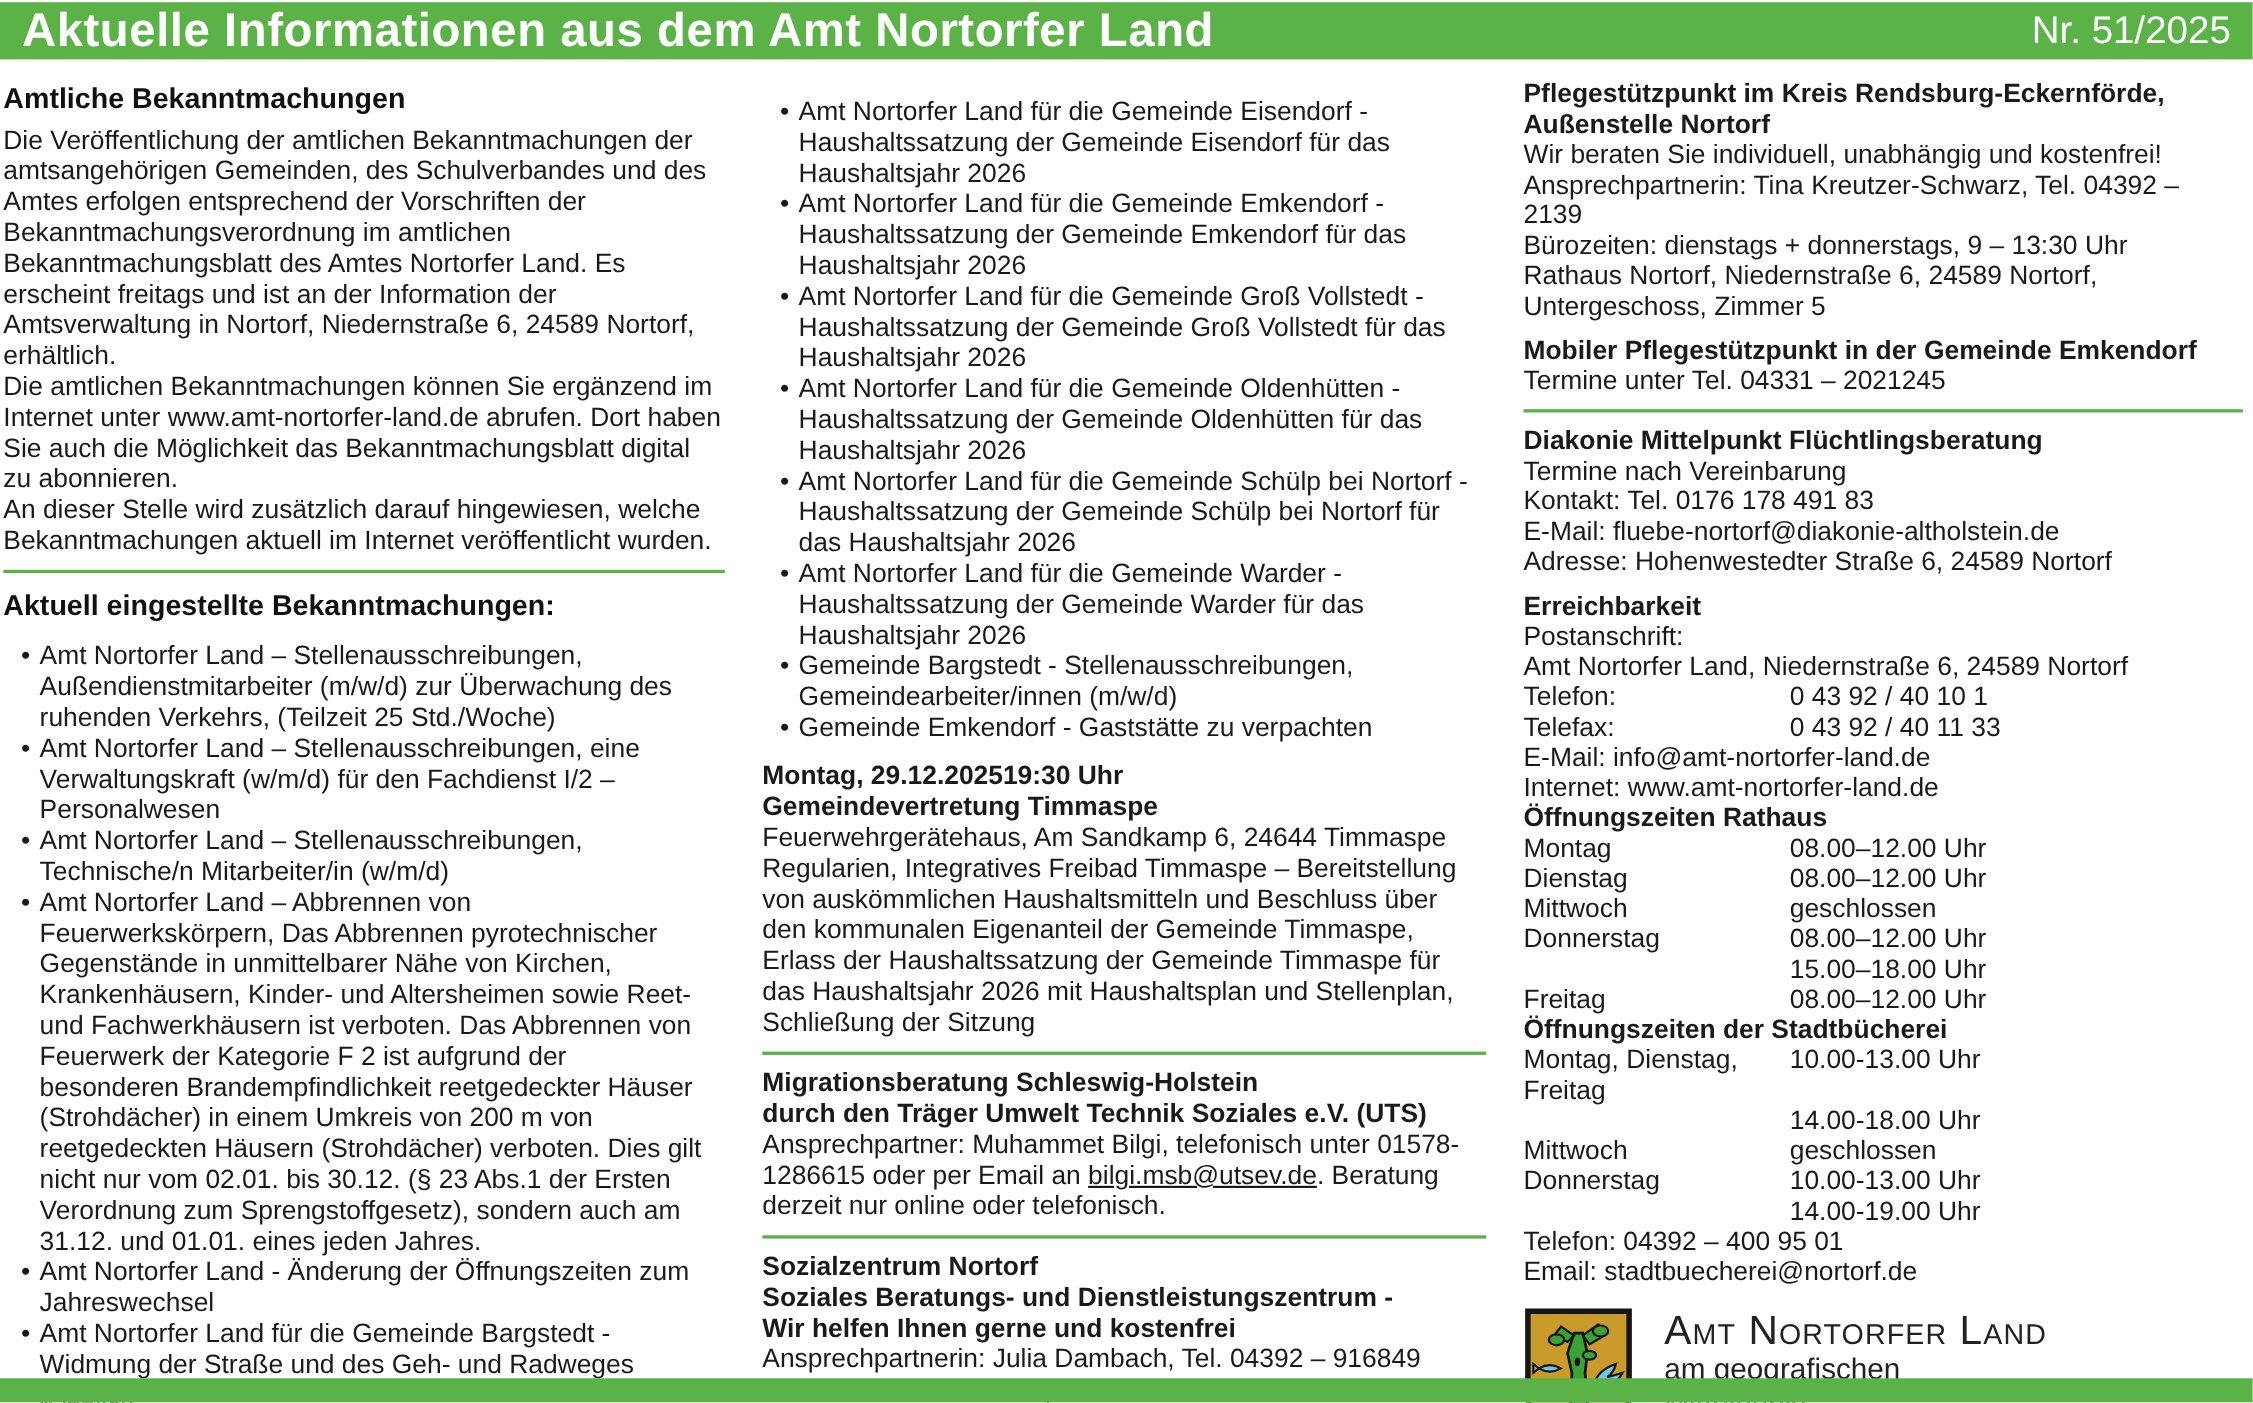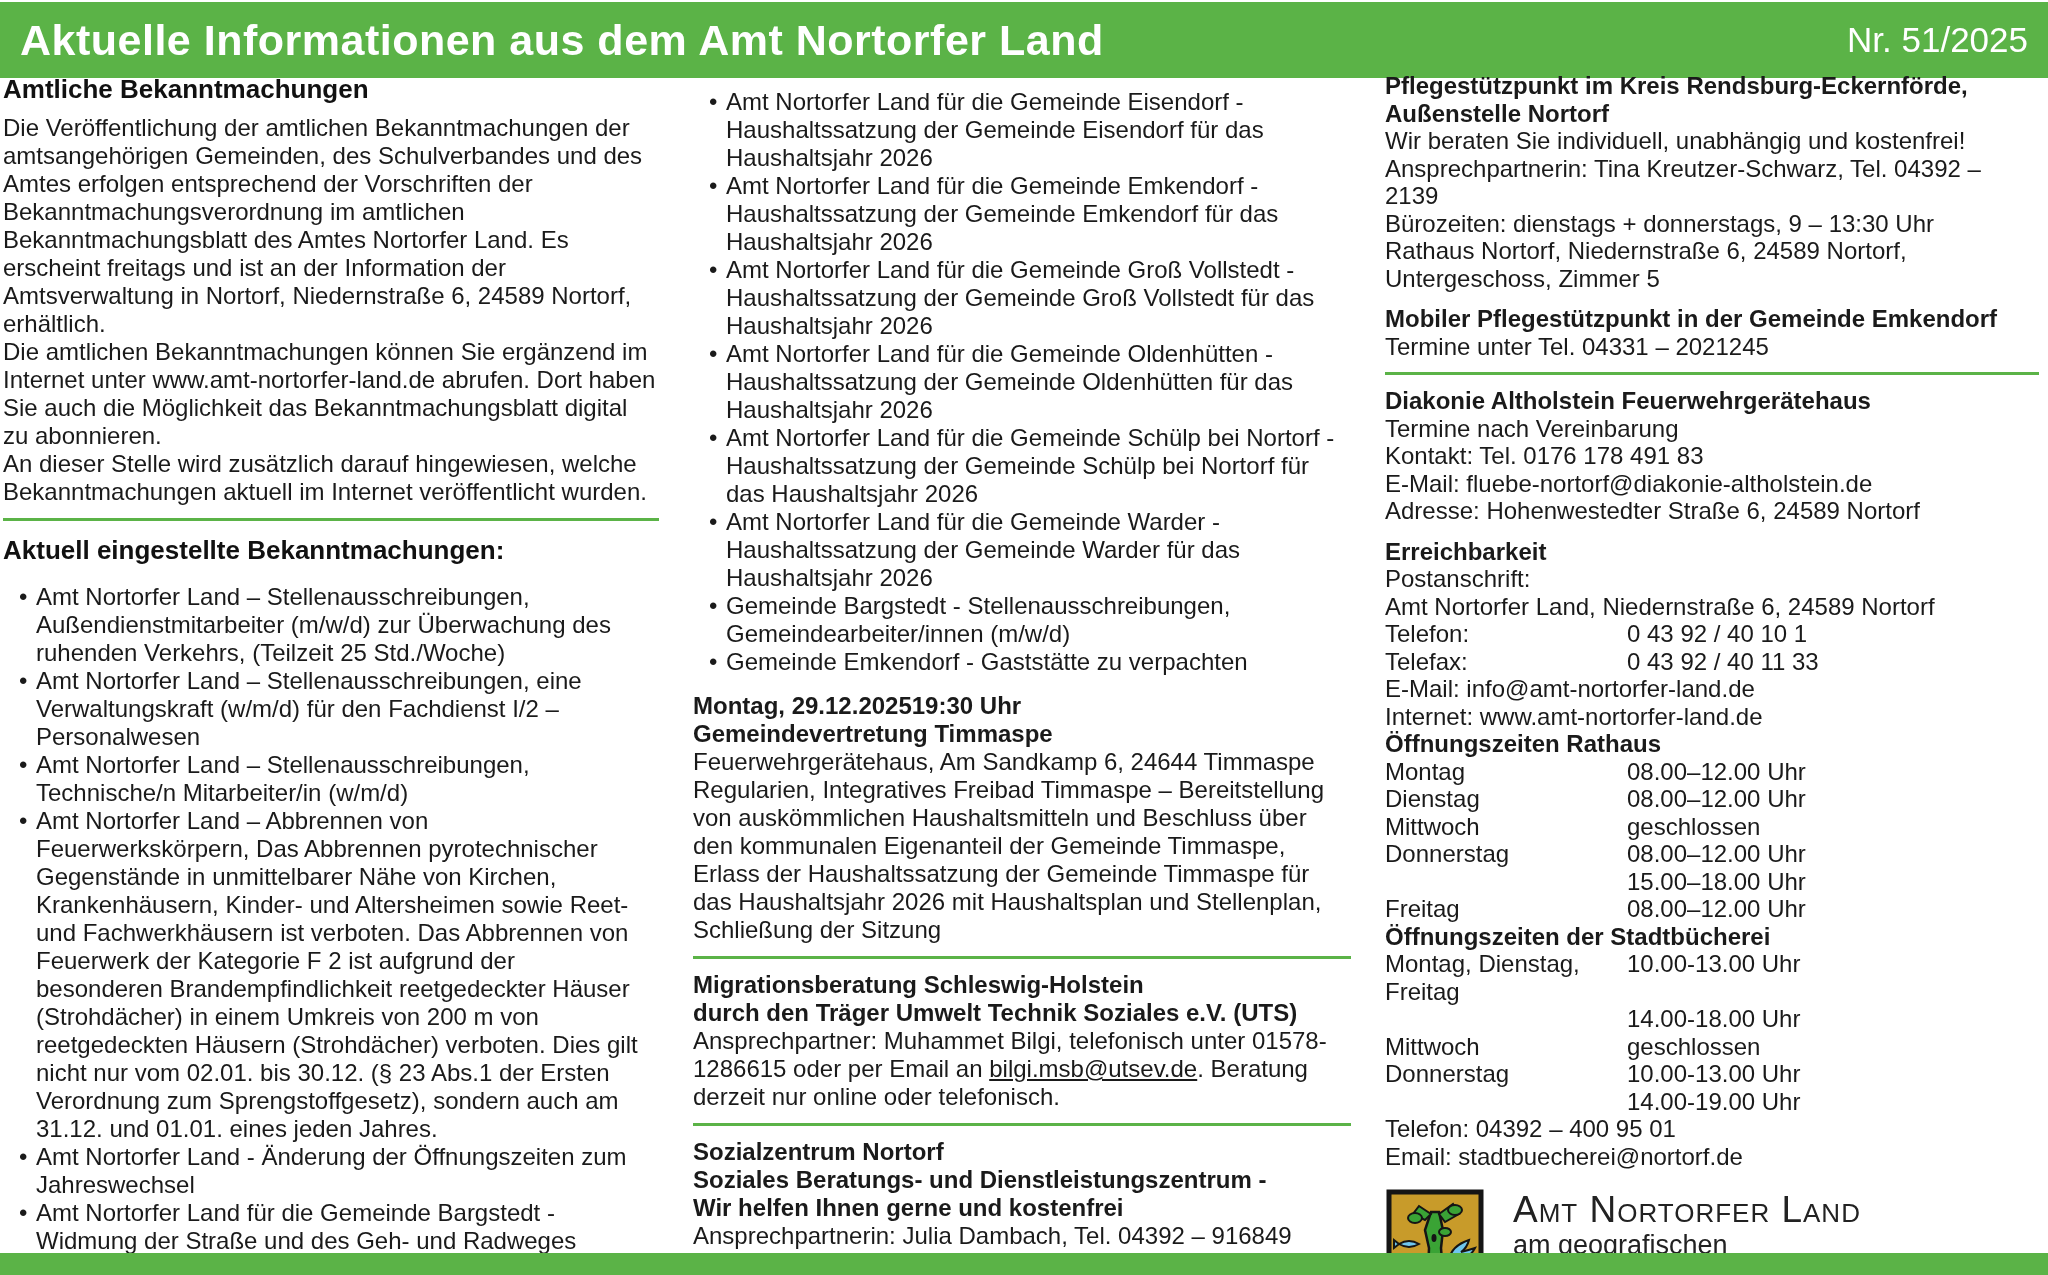--- a/index.html
+++ b/index.html
@@ -1,18 +1,18 @@
 <!DOCTYPE html>
 <html><head>
 <meta charset="utf-8">
 <style>
   html,body{margin:0;padding:0;background:#ffffff;}
   body{width:2048px;height:1275px;position:relative;overflow:hidden;
        font-family:"Liberation Sans","DejaVu Sans",sans-serif;color:#1a1a1a;}
-  .topbar{position:absolute;top:2px;left:0;width:2048px;height:76px;background:#5BB347;
+  .topbar{position:absolute;top:2px;left:0;width:2048px;height:52px;background:#5BB347;
           display:flex;align-items:center;justify-content:space-between;box-sizing:border-box;
           padding:0 20px;}
   .topbar .title{color:#ffffff;font-size:43px;font-weight:bold;letter-spacing:.5px;white-space:nowrap;}
   .topbar .issue{color:#ffffff;font-size:35px;font-weight:normal;white-space:nowrap;}
   .content{position:absolute;top:72px;left:3px;width:2040px;
            display:grid;grid-template-columns:656px 658px 654px;column-gap:34px;}
   .col{font-size:24px;line-height:28px;}
   .col3 .col-inner{line-height:27.5px;}
   h2{font-size:26px;line-height:34px;font-weight:bold;margin:0 0 8px 0;color:#111;}
   .b{font-weight:bold;}
@@ -117,21 +117,21 @@
     </div>
 
     <div class="sect">
       <div class="line b">Mobiler Pflegestützpunkt in der Gemeinde Emkendorf</div>
       <div class="line">Termine unter Tel. 04331 – 2021245</div>
     </div>
 
     <hr class="sep">
 
     <div>
-      <div class="line b">Diakonie Altholstein Feuerwehrgerätehaus</div>
+      <div class="line b">Diakonie Mittelpunkt Flüchtlingsberatung</div>
       <div class="line">Termine nach Vereinbarung</div>
       <div class="line">Kontakt: Tel. 0176 178 491 83</div>
       <div class="line">E-Mail: fluebe-nortorf@diakonie-altholstein.de</div>
       <div class="line">Adresse: Hohenwestedter Straße 6, 24589 Nortorf</div>
     </div>
 
     <div class="sect">
       <div class="line b">Erreichbarkeit</div>
       <div class="line">Postanschrift:</div>
       <div class="line">Amt Nortorfer Land, Niedernstraße 6, 24589 Nortorf</div>

